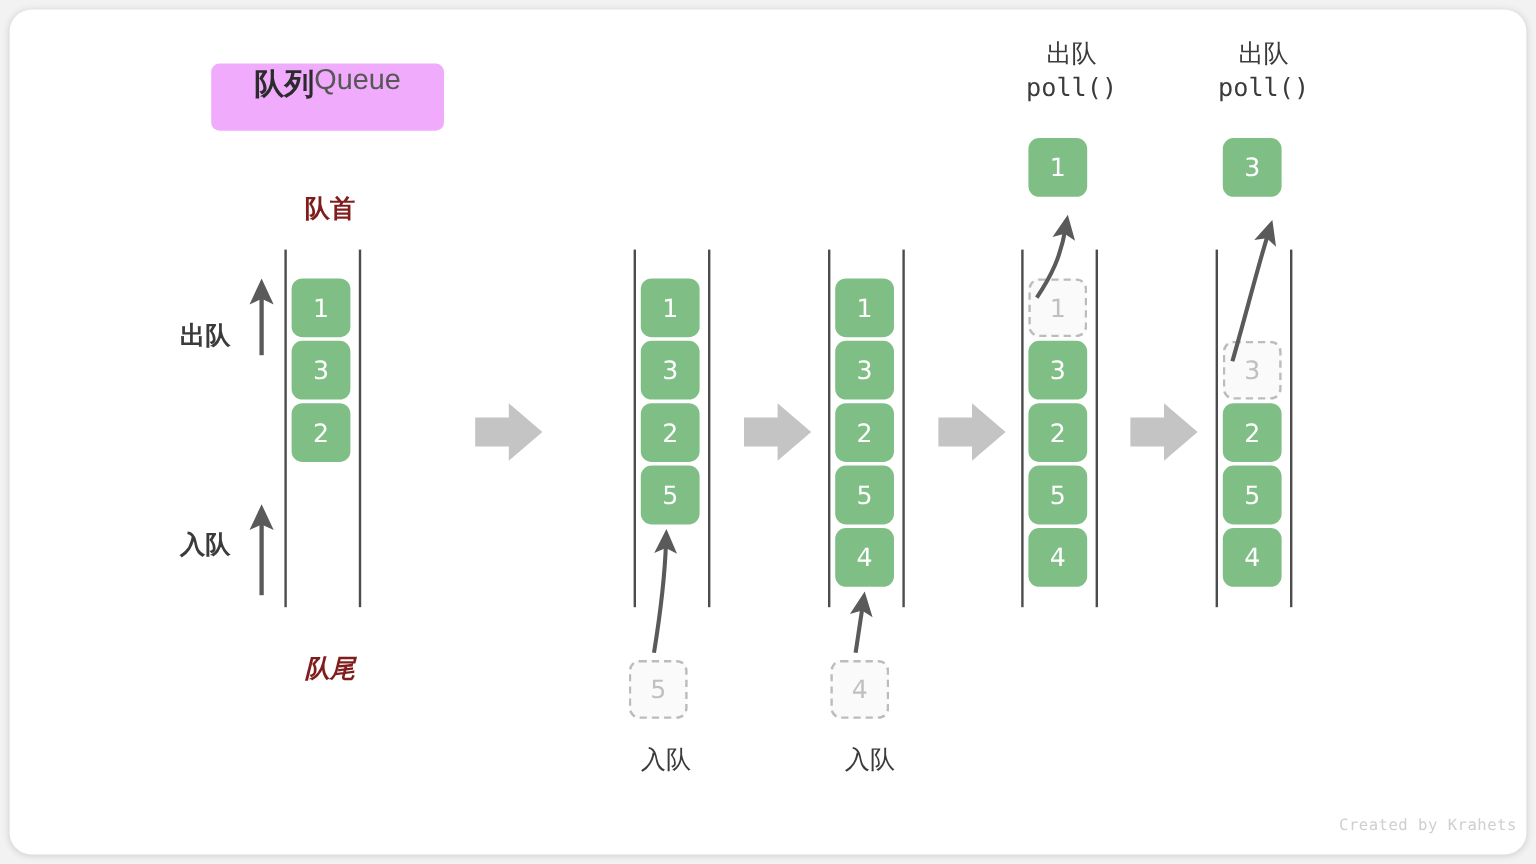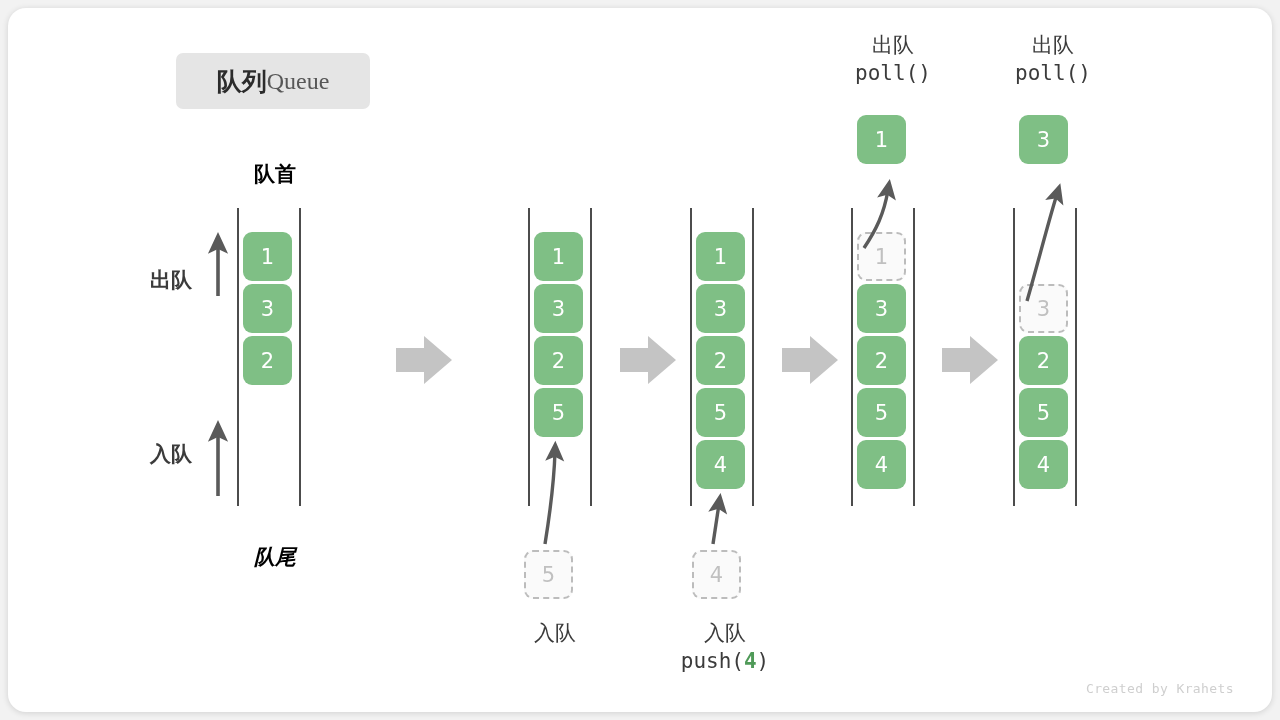--- a/index.html
+++ b/index.html
@@ -21,39 +21,38 @@
     background: #ffffff;
     border-radius: 18px;
     box-shadow: 0 1px 6px rgba(0,0,0,0.14);
   }
 
   
   #title-badge {
     position: absolute;
     left: 168px; top: 45px;
     width: 194px; height: 56px;
-    background: #e5e5e5;
+    background: #f0abfc;
     border-radius: 7px;
     display: flex;
-    align-items: center;
     justify-content: center;
   }
   #title-badge .cn {
     font-size: 25px; font-weight: bold; color: #2b2b2b;
     font-family: "DejaVu Sans", sans-serif;
   }
   #title-badge .en {
     font-size: 24px; color: #575757;
-    font-family: Liberation Serif, serif;
+    font-family: Liberation Sans, sans-serif;
   }
 
   
   .endlabel {
     position: absolute;
-    font-size: 21px; font-weight: bold; color: #000000;
+    font-size: 21px; font-weight: bold; color: #7f1d1d;
     white-space: nowrap;
     text-align: center;
   }
 
   
   .side-op {
     position: absolute;
     font-size: 21px; font-weight: bold; color: #3b3b3b;
     white-space: nowrap;
   }
@@ -114,21 +113,21 @@
   .op-caption .l2 {
     display: block;
     font-size: 21px; color: #3b3b3b;
     font-family: "DejaVu Sans Mono", monospace;
   }
   .op-caption .l2 .num { color: #4f9a58; font-weight: bold; }
 
   
   #watermark {
     position: absolute;
-    right: 38px; bottom: 16px;
+    right: 8px; bottom: 16px;
     font-family: "DejaVu Sans Mono", monospace;
     font-size: 13px;
     color: #cfcfcf;
     letter-spacing: 0.4px;
   }
 </style>
 </head>
 <body>
 
 <div id="page">
@@ -152,21 +151,20 @@
     <div class="op-caption" style="left:955px; top:24px; width:180px;">
       <span class="l1">出队</span>
       <span class="l2">poll()</span>
     </div>
 
     <div class="op-caption" style="left:462px; top:612px; width:170px;">
       <span class="l1">入队</span>
     </div>
     <div class="op-caption" style="left:632px; top:612px; width:170px;">
       <span class="l1">入队</span>
-      <span class="l2"><span>push(</span><span class="num">4</span><span>)</span></span>
     </div>
 
     <div class="rail" style="left:229px; top:200px; height:298px;"></div>
     <div class="rail" style="left:291px; top:200px; height:298px;"></div>
 
     <div class="rail" style="left:520px; top:200px; height:298px;"></div>
     <div class="rail" style="left:582px; top:200px; height:298px;"></div>
 
     <div class="rail" style="left:682px; top:200px; height:298px;"></div>
     <div class="rail" style="left:744px; top:200px; height:298px;"></div>

